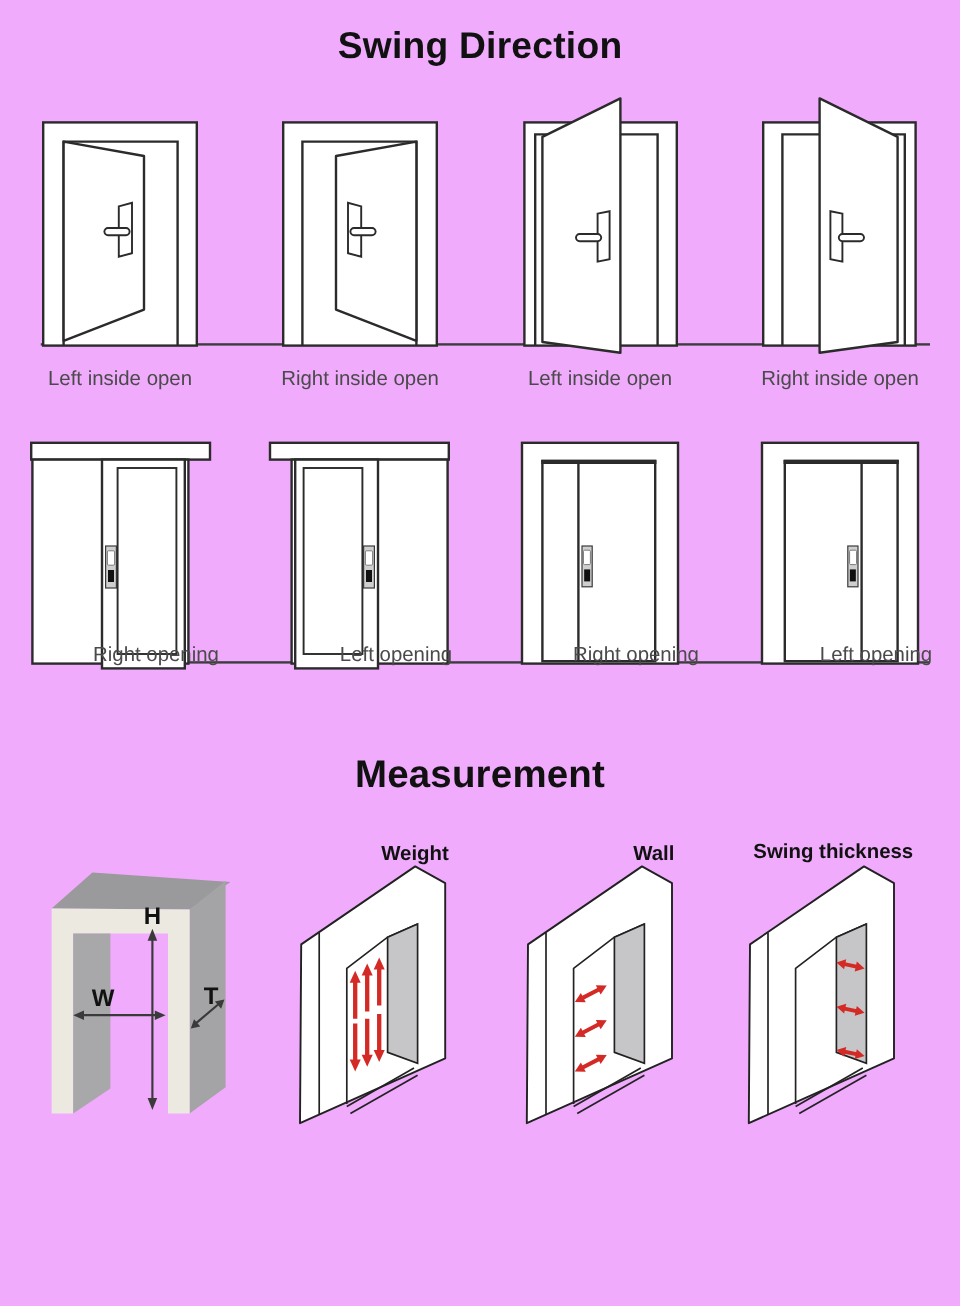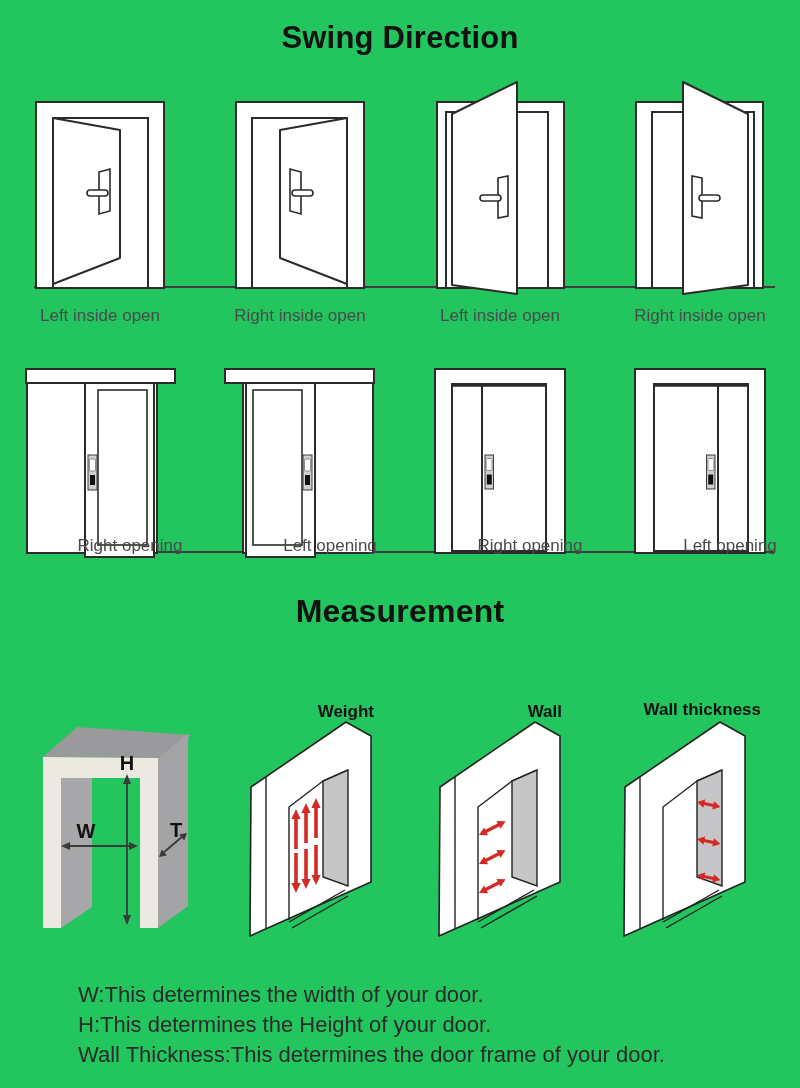--- a/index.html
+++ b/index.html
@@ -1,25 +1,25 @@
 <!DOCTYPE html>
 <html><head>
 <meta charset="utf-8">
 <style>
   html,body{margin:0;padding:0;background:#fff;}
   #page{
-    position:relative;width:800px;height:1088px;background:#22c55e;overflow:hidden;
+    position:relative;width:800px;height:1088px;background:#f0abfc;overflow:hidden;
     font-family:"Liberation Sans","DejaVu Sans",sans-serif;
   }
   .section-title{
     position:absolute;left:0;width:800px;text-align:center;
     font-weight:700;color:#111;letter-spacing:0.2px;
   }
   #swing-title{top:20px;font-size:31px;line-height:36px;}
-  #measure-title{top:592px;font-size:32px;line-height:38px;}
+  #measure-title{top:626px;font-size:32px;line-height:38px;}
   .door-row{position:absolute;left:0;width:800px;height:230px;display:flex;}
   #door-row-1{top:72px;}
   #door-row-2{top:345px;}
   .door-cell{width:200px;height:230px;}
   .floor-line{position:absolute;left:34px;width:741px;height:0;border-top:2px solid #3d3d3d;}
   #floor-line-1{top:286px;}
   #floor-line-2{top:551px;}
   .label-row{position:absolute;left:0;width:800px;display:flex;}
   #label-row-1{top:306px;}
   #label-row-2{top:536px;padding-left:30px;}
@@ -201,21 +201,21 @@
       <polygon points="121,135 128.9,133.5 123.7,127.4" stroke="none"></polygon>
       <polygon points="149,111 146.3,118.6 141.1,112.5" stroke="none"></polygon>
     </g>
     <text class="svg-label" x="89" y="48" font-size="20" text-anchor="middle">H</text>
     <text class="svg-label" x="48" y="116" font-size="20" text-anchor="middle">W</text>
     <text class="svg-label" x="138" y="115" font-size="20" text-anchor="middle">T</text>
   </svg>
 
   <div id="head-weight" class="measure-head">Weight</div>
   <div id="head-width" class="measure-head">Wall</div>
-  <div id="head-wallthk" class="measure-head">Wall thickness</div>
+  <div id="head-wallthk" class="measure-head">Swing thickness</div>
 
   <svg class="abs" style="left:245px;top:688px" width="135" height="260" viewBox="0 0 135 260">
     <use href="#slab"></use>
     <g>
       <use href="#arr-up" transform="translate(51 121)"></use>
       <use href="#arr-up" transform="translate(61 115)"></use>
       <use href="#arr-up" transform="translate(71 110)"></use>
       <use href="#arr-up" transform="translate(51 205) rotate(180)"></use>
       <use href="#arr-up" transform="translate(61 201) rotate(180)"></use>
       <use href="#arr-up" transform="translate(71 197) rotate(180)"></use>
@@ -233,19 +233,14 @@
 
   <svg class="abs" style="left:619px;top:688px" width="135" height="260" viewBox="0 0 135 260">
     <use href="#slab"></use>
     <g>
       <use href="#arr-dbl-s" transform="translate(78 114) rotate(12)"></use>
       <use href="#arr-dbl-s" transform="translate(78 151) rotate(12)"></use>
       <use href="#arr-dbl-s" transform="translate(78 187) rotate(12)"></use>
     </g>
   </svg>
 
-  <div id="notes">
-    <div>W:This determines the width of your door.</div>
-    <div>H:This determines the Height of your door.</div>
-    <div>Wall Thickness:This determines the door frame of your door.</div>
-  </div>
 
 </div>
 
 </body></html>

